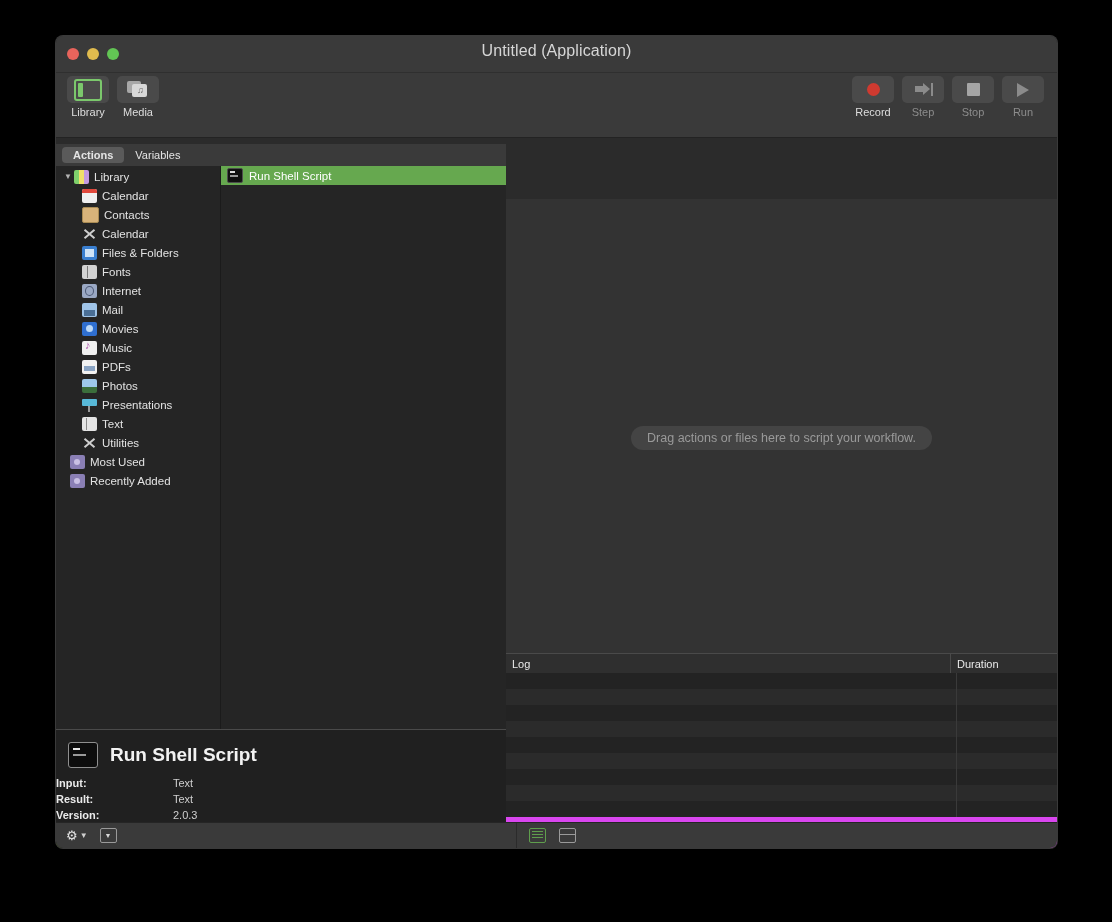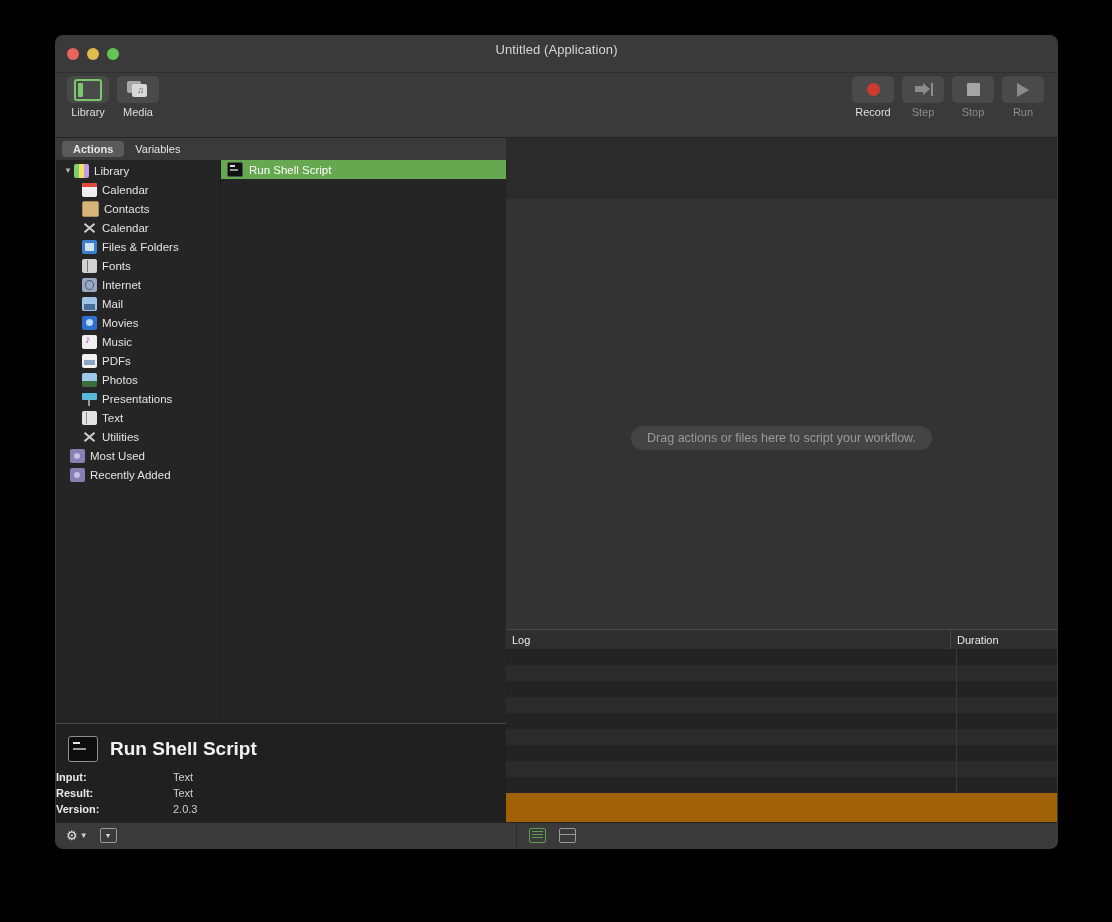--- a/index.html
+++ b/index.html
@@ -7,21 +7,21 @@
 
   .window{position:absolute;left:56px;top:36px;width:1001px;height:812px;background:#2b2b2b;border-radius:7px;overflow:hidden;box-shadow:0 0 0 1px #3a3a3a;}
 
   
   .titlebar{position:relative;height:36px;background:#3a3a3a;border-bottom:1px solid #2f2f2f;}
   .traffic{position:absolute;left:11px;top:12px;display:flex;gap:8px;}
   .dot{width:12px;height:12px;border-radius:50%;}
   .dot.red{background:#e8645c;}
   .dot.yellow{background:#e0bb4e;}
   .dot.green{background:#62c554;}
-  .win-title{position:absolute;left:0;right:0;top:6px;text-align:center;font-size:13px;color:#d6d6d6;letter-spacing:.1px;}
+  .win-title{position:absolute;left:0;right:0;top:6px;text-align:center;font-size:16px;color:#d6d6d6;letter-spacing:.1px;}
 
   
   .toolbar{position:relative;height:64px;background:#3a3a3a;border-bottom:1px solid #232323;}
   .tb-left{position:absolute;left:10px;top:3px;display:flex;gap:6px;}
   .tb-right{position:absolute;right:12px;top:3px;display:flex;gap:6px;}
   .tb-item{width:44px;display:flex;flex-direction:column;align-items:center;cursor:default;}
   .tb-box{width:42px;height:27px;border-radius:5px;background:#4a4a4a;display:flex;align-items:center;justify-content:center;}
   .tb-lbl{font-size:11px;color:#dedede;margin-top:3px;white-space:nowrap;}
   .tb-lbl.dim{color:#8c8c8c;}
   .lib-ic{width:24px;height:18px;border:2px solid #7bc86c;border-radius:3px;position:relative;}
@@ -36,21 +36,21 @@
   .step-ic .ar{position:absolute;left:0;top:3px;width:9px;height:6px;background:#8b8b8b;}
   .step-ic .tri{position:absolute;left:8px;top:0;width:0;height:0;border-top:6.5px solid transparent;border-bottom:6.5px solid transparent;border-left:7px solid #8b8b8b;}
   .step-ic .bar{position:absolute;right:-1px;top:0;width:2px;height:13px;background:#8b8b8b;}
   .stop-ic{width:13px;height:13px;background:#a5a5a5;border-radius:1px;}
   .run-ic{width:0;height:0;border-top:7px solid transparent;border-bottom:7px solid transparent;border-left:12px solid #8b8b8b;}
 
   
   .body{position:relative;height:711px;}
 
   
-  .left{position:absolute;left:0;top:0;width:450px;bottom:0;background:#84cc16;}
+  .left{position:absolute;left:0;top:6px;width:450px;bottom:0;background:#84cc16;}
   .tabbar{position:relative;height:22px;background:#3a3a3a;display:flex;align-items:center;border-bottom:1px solid #1d1d1d;}
   .tabseg{display:flex;margin-left:6px;}
   .tab{font-size:11px;padding:2px 11px;border-radius:4px;color:#e4e4e4;cursor:default;}
   .tab.active{background:#5a5a5a;font-weight:bold;}
   .search{position:relative;flex:1;margin:0 4px 0 6px;height:16px;background:#565656;border-radius:8px;display:flex;align-items:center;padding:0 6px;}
   .sicon{width:9px;height:9px;border:1.4px solid #d2d2d2;border-radius:50%;position:relative;margin-right:5px;flex:none;}
   .sicon::after{content:"";position:absolute;right:-4px;bottom:-3px;width:4px;height:1.4px;background:#d2d2d2;transform:rotate(45deg);}
   .sval{font-size:11px;color:#f0f0f0;flex:1;}
   .clear{width:11px;height:11px;border-radius:50%;background:#9b9b9b;color:#565656;font-size:9px;line-height:11px;text-align:center;cursor:pointer;}
 
@@ -101,21 +101,21 @@
   .i-fold{background:#8a7fb5;border-radius:2px;position:relative;}
   .i-fold::after{content:"";position:absolute;left:4px;top:4px;width:6px;height:6px;background:#c9c0e4;border-radius:50%;}
 
   
   .right{position:absolute;left:450px;right:0;top:0;bottom:0;background:#2b2b2b;}
   .wf-head{height:60px;background:#030303;display:flex;align-items:center;justify-content:center;border-bottom:1px solid #3c3c3c;}
   .wf-head span{font-size:12px;color:#e0e0e0;}
   .canvas{position:absolute;left:0;right:0;top:61px;bottom:172px;background:#333333;display:flex;align-items:center;justify-content:center;}
   .drop{font-size:12.5px;color:#9a9a9a;background:#444444;border-radius:12px;padding:5px 16px;}
 
-  .logpane{position:absolute;left:0;right:0;bottom:0;height:220px;background:#a16207;}
+  .logpane{position:absolute;left:0;right:0;bottom:0;height:196px;background:#d946ef;}
   .log-head{display:flex;height:19px;background:#2f2f2f;border-top:1px solid #4a4a4a;border-bottom:1px solid #1c1c1c;align-items:center;font-size:11px;color:#eaeaea;}
   .log-head .c1{flex:1;padding-left:6px;border-right:1px solid #4a4a4a;height:100%;display:flex;align-items:center;}
   .log-head .c2{width:100px;padding-left:6px;}
   .log-rows{position:absolute;left:0;right:0;top:20px;bottom:22px;overflow:hidden;}
   .lrow{height:16px;display:flex;}
   .lrow .a{flex:1;border-right:1px solid #3a3a3a;}
   .lrow .b{width:100px;}
   .lrow:nth-child(odd){background:#232323;}
   .lrow:nth-child(even){background:#2b2b2b;}
 

